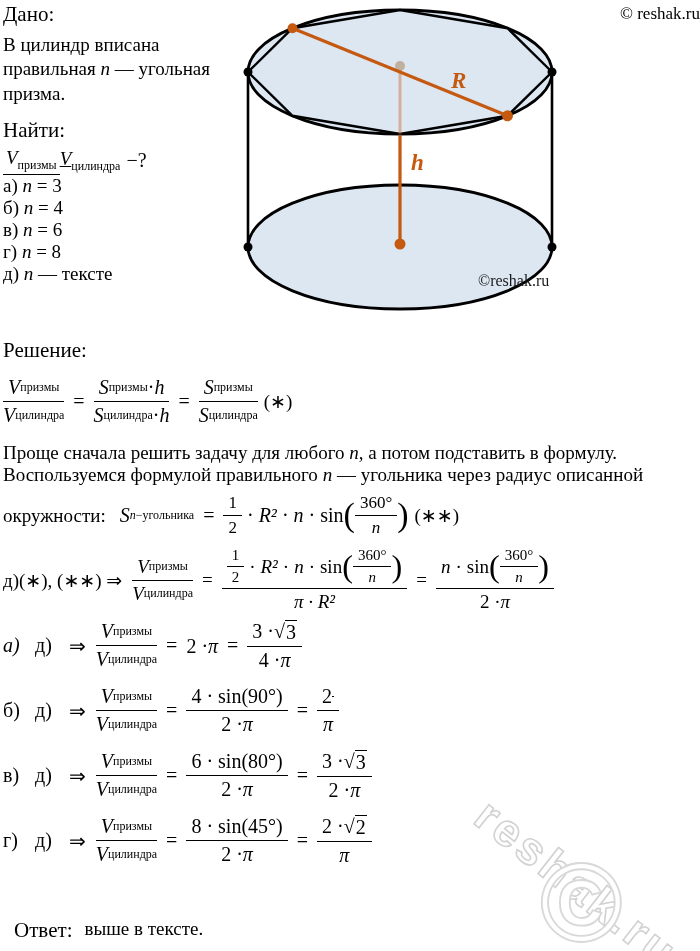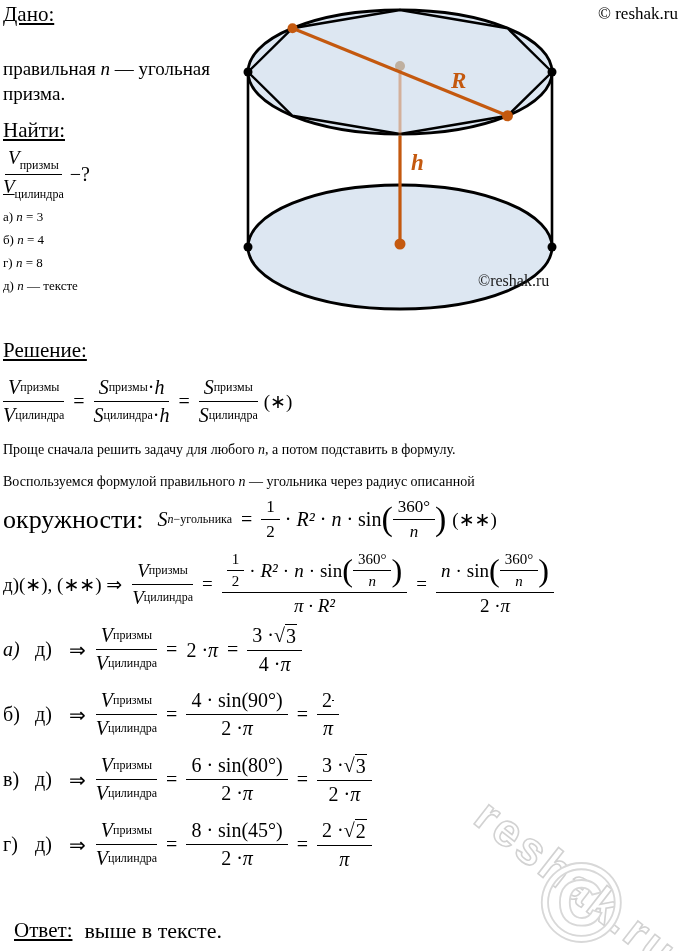--- a/index.html
+++ b/index.html
@@ -2,58 +2,58 @@
 <html><head>
 <meta charset="utf-8">
 <style>
   html,body { margin:0; padding:0; }
   body {
     width:700px; height:951px; position:relative; overflow:hidden;
     background:#ffffff; color:#000;
     font-family:"Liberation Serif", serif;
   }
   .layer { position:absolute; z-index:2; }
-  .heading { font-size:21px; text-decoration:underline; text-underline-offset:2px; }
+  .heading { font-size:21px; text-underline-offset:2px; }
   .it { font-style:italic; }
   sub { font-size:12px; font-style:normal; }
 
   
   #given-col { left:3px; top:2px; width:236px; }
   .gtext { font-size:19px; line-height:1.28; margin-top:6px; }
   .gtext span { display:inline; }
   #find-head { display:block; margin-top:12px; }
   .ratio-row { display:flex; align-items:center; margin-top:4px; }
-  .sfrac { display:inline-flex; flex-direction:column; align-items:center; font-size:19px; text-align:center; }
+  .sfrac { display:inline-flex; flex-direction:row; align-items:center; font-size:19px; text-align:center; }
   .sfrac .num { border-bottom:1.6px solid #000; padding:0 3px 1px; }
   .sfrac .den { padding-top:1px;text-decoration:underline; }
   .qmark { font-size:20px; margin-left:6px; }
-  .case-item { font-size:13px; margin-top:7px; }
+  .case-item { font-size:19px; }
 
   
   #diagram-box { left:233px; top:0; width:340px; height:318px; }
   
-  #top-mark { right:22px; top:4px; font-size:17px;margin-left:8px; }
+  #top-mark { right:0; top:4px; font-size:17px;margin-left:8px; }
 
   
   #solution { left:3px; top:338px; width:696px; }
   .math { font-size:20px; }
   .frow { display:flex; align-items:center; }
   .frac { display:inline-flex; flex-direction:column; align-items:center; text-align:center; }
   .frac > .num { border-bottom:1.6px solid #000; padding:0 5px 2px; display:flex; align-items:center; justify-content:center; }
   .frac > .den { padding-top:2px; display:flex; align-items:center; justify-content:center; }
   .op { margin:0 9px; }
   .sp6 { margin:0 5px; }
   .f17 { font-size:17px; }
   .f15 { font-size:15px; }
   .bp { font-size:170%; font-weight:400; line-height:0; position:relative; top:-1px; }
   .rad { border-top:1.6px solid #000; padding:0 1px; }
   .star { margin-left:6px; font-size:19px; }
-  .text-line { font-size:14px; margin-top:15px; }
+  .text-line { font-size:19px; margin-top:15px; }
   #f-row1 { margin-top:13px; }
-  #t-line2 { margin-top:16px; }
+  #t-line2 { margin-top:0; }
   #f-row2 { margin-top:7px; }
   #f-row3 { margin-top:9px; font-size:19px; }
   .case-row { height:65px; font-size:20px; }
   .case-label { width:32px; font-size:20px; }
   .case-ref { width:34px; }
   .impl { margin-right:10px; }
   #answer { left:14px; top:918px; font-size:20px; display:flex; align-items:flex-start; }
   #answer .heading { margin-right:12px; }
 
   
@@ -67,36 +67,37 @@
 <body>
 
 <div id="big-mark">reshak.ru</div>
 <div id="big-c">©</div>
 
 <div id="top-mark" class="layer">© reshak.ru</div>
 
 <div id="given-col" class="layer">
   <span class="heading">Дано:</span>
   <div class="gtext">
-    <br>
+    <span>В цилиндр вписана</span><br>
     <span>правильная </span><span class="it">n</span><span> — угольная</span><br>
     <span>призма.</span>
   </div>
 
   <span id="find-head" class="heading">Найти:</span>
   <div class="ratio-row">
     <span class="sfrac">
       <span class="num"><span class="it">V</span><sub>призмы</sub></span>
       <span class="den"><span class="it">V</span><sub>цилиндра</sub></span>
     </span>
     <span class="qmark">−?</span>
   </div>
 
   <div class="case-item"><span>а) </span><span class="it">n</span><span> = 3</span></div>
   <div class="case-item"><span>б) </span><span class="it">n</span><span> = 4</span></div>
+  <div class="case-item"><span>в) </span><span class="it">n</span><span> = 6</span></div>
   <div class="case-item"><span>г) </span><span class="it">n</span><span> = 8</span></div>
   <div class="case-item"><span>д) </span><span class="it">n</span><span> — тексте</span></div>
 </div>
 
 <div id="diagram-box" class="layer">
   <svg width="340" height="318" viewBox="0 0 340 318">
 
     <ellipse cx="167" cy="247" rx="152" ry="62" fill="#dde7f2" stroke="#000" stroke-width="2.8"></ellipse>
 
     <line x1="15" y1="72" x2="15" y2="247" stroke="#000" stroke-width="2.6"></line>
@@ -174,21 +175,21 @@
   
   <div class="text-line">
     <span>Проще сначала решить задачу для любого </span><span class="it">n</span><span>, а потом подставить в формулу.</span>
   </div>
   <div id="t-line2" class="text-line">
     <span>Воспользуемся формулой правильного </span><span class="it">n</span><span> — угольника через радиус описанной</span>
   </div>
 
   
   <div id="f-row2" class="frow math">
-    <span style="font-size:26px; margin-right:14px;">окружности:</span>
+    <span style="font-size:19px; margin-right:14px;">окружности:</span>
     <span class="it">S</span>
       <sub><span class="it">n</span><span>−угольника</span></sub>
     <span class="op">=</span>
     <span class="frac f17">
       <span class="num">
           <span>1</span>
         </span>
       <span class="den">
           <span>2</span>
         </span>
@@ -430,14 +431,14 @@
       <span class="den">
           <span></span>
           <span class="it">π</span>
         </span>
     </span>
   </div>
 </div>
 
 <div id="answer" class="layer">
   <span class="heading">Ответ:</span>
-  <span style="font-size:22px;">выше в тексте.</span>
+  <span style="font-size:19px;">выше в тексте.</span>
 </div>
 
 </body></html>

